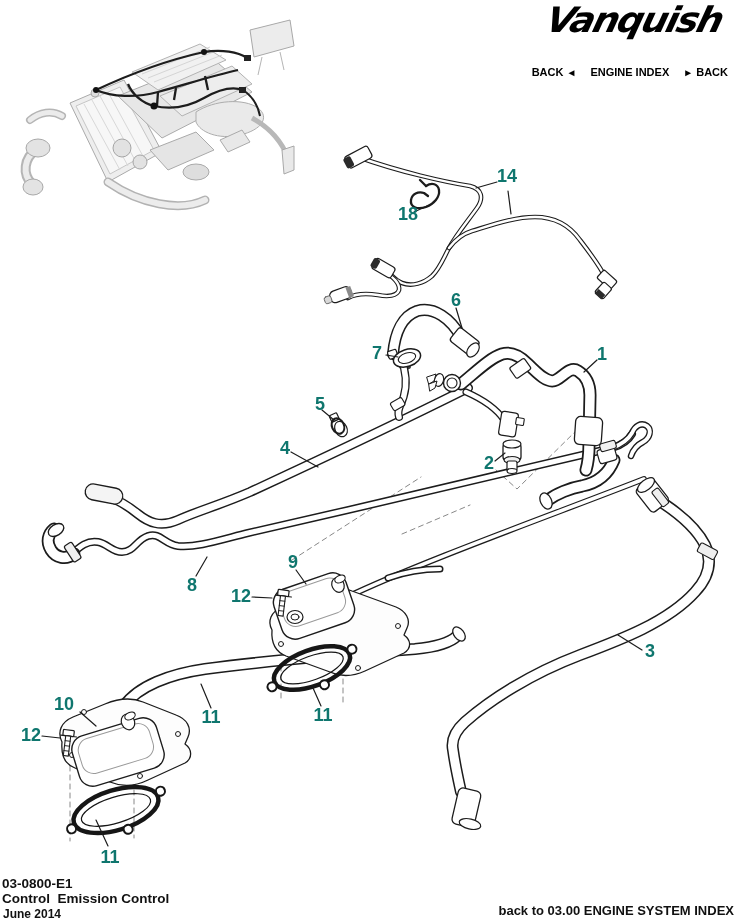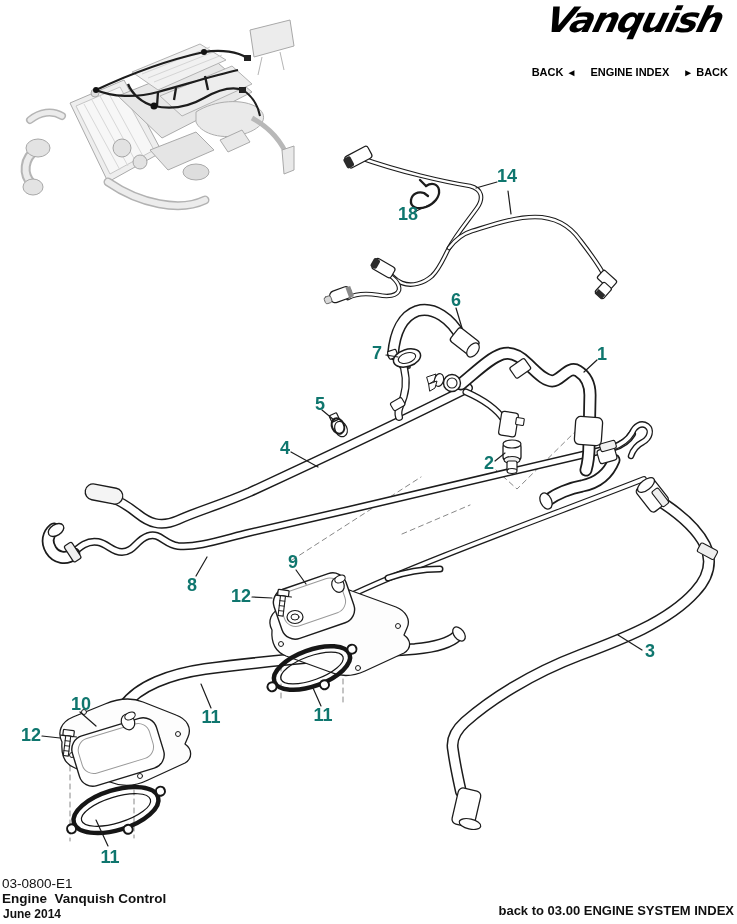--- a/index.html
+++ b/index.html
@@ -15,21 +15,21 @@
   .topnav .nav-link{cursor:pointer;}
   .topnav .gap{display:inline-block;width:14px;}
   .arr{font-size:10px;}
   
   svg{position:absolute;left:0;top:0;}
   .thumb{left:0;top:0;}
   
   .callout{position:absolute;transform:translate(-50%,-50%);font-size:18px;font-weight:bold;
         color:#0f766e;font-family:"Liberation Sans",sans-serif;line-height:1;}
   
-  .footer-doc-number{position:absolute;left:2px;top:876px;font-size:13.5px;font-weight:normal;}
+  .footer-doc-number{position:absolute;left:2px;top:876px;font-size:13.5px;font-weight:bold;}
   .footer-doc-title{position:absolute;left:2px;top:891px;font-size:13.5px;font-weight:bold;white-space:pre;}
   .footer-date{position:absolute;left:3px;top:907px;font-size:12px;font-weight:bold;}
   .footer-link{position:absolute;right:3px;top:903px;font-size:13px;font-weight:bold;cursor:pointer;}
 </style>
 </head>
 <body>
 
 <div class="page">
 
   <div class="logo">Vanquish</div>
@@ -328,23 +328,23 @@
     <div class="callout" style="left:602px;top:354px">1</div>
     <div class="callout" style="left:320px;top:404px">5</div>
     <div class="callout" style="left:285px;top:448px">4</div>
     <div class="callout" style="left:489px;top:463px">2</div>
     <div class="callout" style="left:192px;top:585px">8</div>
     <div class="callout" style="left:293px;top:562px">9</div>
     <div class="callout" style="left:241px;top:596px">12</div>
     <div class="callout" style="left:323px;top:715px">11</div>
     <div class="callout" style="left:211px;top:717px">11</div>
     <div class="callout" style="left:650px;top:651px">3</div>
-    <div class="callout" style="left:81px;top:704px">10</div>
+    <div class="callout" style="left:64px;top:704px">10</div>
     <div class="callout" style="left:31px;top:735px">12</div>
     <div class="callout" style="left:110px;top:857px">11</div>
   </div>
 
   <div class="footer-doc-number">03-0800-E1</div>
-  <div class="footer-doc-title">Engine  Vanquish Control</div>
+  <div class="footer-doc-title">Control  Emission Control</div>
   <div class="footer-date">June 2014</div>
   <div class="footer-link">back to 03.00 ENGINE SYSTEM INDEX</div>
 
 </div>
 
 </body></html>

